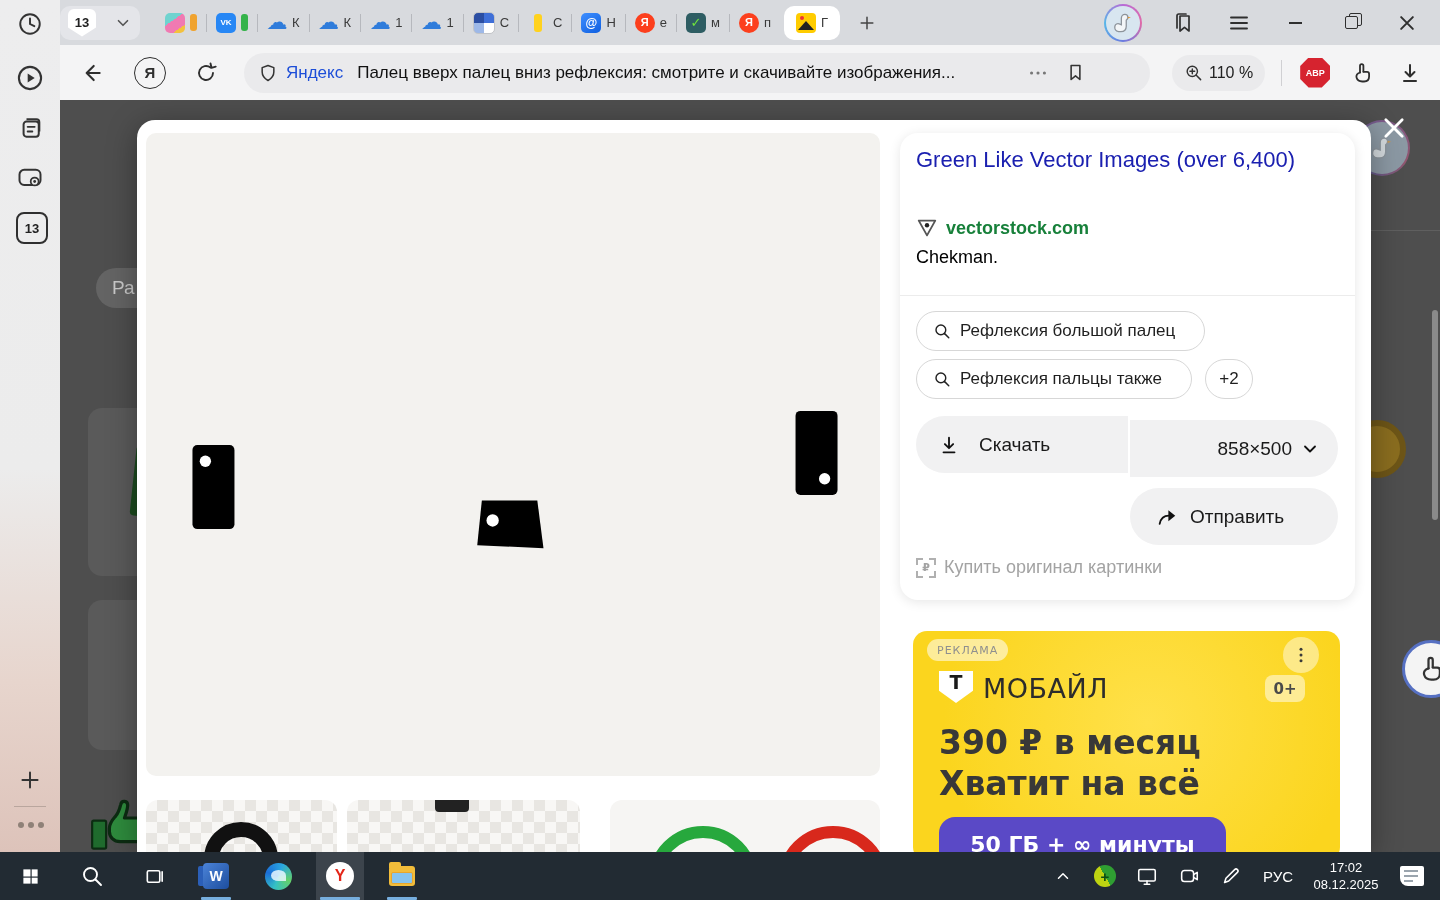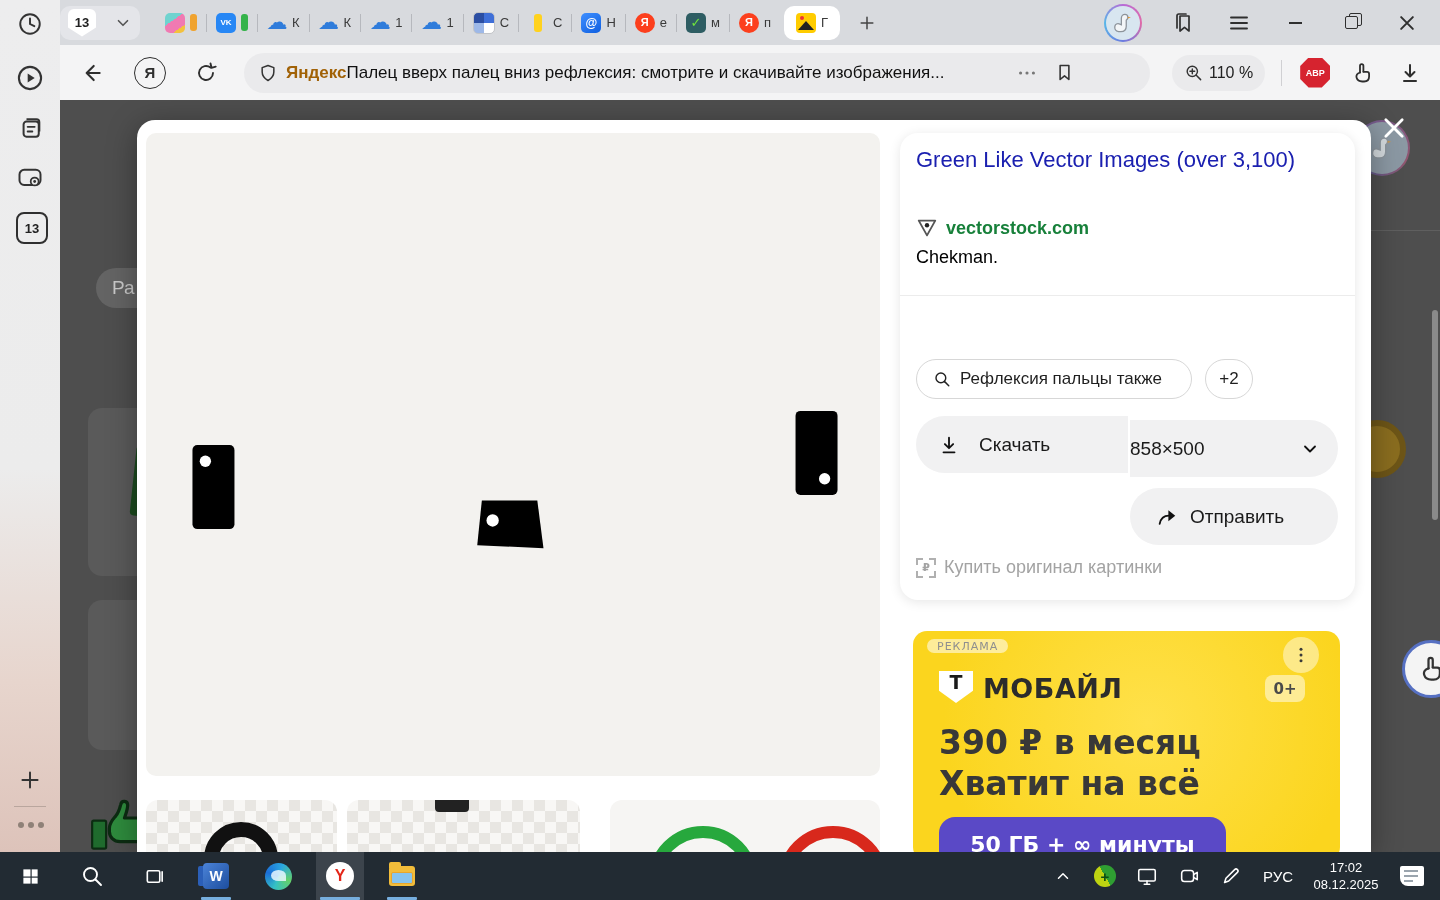--- a/index.html
+++ b/index.html
@@ -60,21 +60,21 @@
   .maxbox{width:11px;height:11px;border:1.6px solid #2f2f2f;border-radius:2px;position:relative;background:#d8dade}
   .maxbox::before{content:"";position:absolute;left:3px;top:-4px;width:11px;height:11px;border:1.6px solid #2f2f2f;border-radius:2px;z-index:-1}
 
   
   #toolbar{left:60px;top:45px;width:1380px;height:55px;background:#f4f4f5;z-index:6;display:flex;align-items:center}
   .tool-ic{display:flex;align-items:center;justify-content:center;color:#2e2e2e}
   .ya-start{width:30px;height:30px;border-radius:50%;border:1.8px solid #2e2e2e;display:flex;align-items:center;justify-content:center;
       font-size:15px;font-weight:bold;color:#2e2e2e}
   .addr{height:40px;background:#eaeaec;border-radius:20px;display:flex;align-items:center;
         padding:0 14px;box-sizing:border-box;flex:none;width:906px;margin-left:26px}
-  .addr .engine{font-size:17px;color:#a16207;margin:0 0 0 8px;font-weight:700}
+  .addr .engine{font-size:17px;color:#1d4ed8;margin:0 14px 0 8px;font-weight:400}
   .addr .query{font-size:17px;color:#111;white-space:nowrap;overflow:hidden;text-overflow:ellipsis;width:660px}
   .zoom-pill{height:36px;background:#eaeaec;border-radius:18px;display:flex;align-items:center;gap:6px;
         padding:0 12px;margin-left:22px;font-size:16px;color:#222}
   .tb-div{width:1px;height:26px;background:#d0d0d3;margin-left:16px}
   .abp{width:30px;height:30px;background:#d6232f;border-radius:6px;
        clip-path:polygon(28% 0,72% 0,100% 28%,100% 72%,72% 100%,28% 100%,0 72%,0 28%);
        display:flex;align-items:center;justify-content:center;color:#fff;font-size:9px;font-weight:bold;margin-left:18px}
   .ext-ic{margin-left:20px;color:#2e2e2e}
   .dl-ic{margin-left:24px;color:#2e2e2e}
 
@@ -119,43 +119,43 @@
   .srcrow .src{font-size:18px;font-weight:bold;color:#17803a}
   .author{left:16px;top:114px;font-size:18px;color:#000000}
   .carddiv{left:0;top:162px;width:455px;height:1px;background:#ececec}
   .chip{position:absolute;height:40px;border:1px solid #d7d7d7;border-radius:21px;display:flex;align-items:center;
         gap:9px;padding:0 16px;box-sizing:border-box;font-size:17px;color:#1f1f1f;background:#fff}
   .chip1{left:16px;top:178px;width:289px}
   .chip2{left:16px;top:226px;width:276px}
   .chipmore{left:305px;top:226px;width:48px;justify-content:center;padding:0}
   .pbtn{position:absolute;height:57px;background:#f1f1f2;display:flex;align-items:center;font-size:19px;color:#1a1a1a}
   .dl-left{left:16px;top:283px;width:212px;border-radius:29px 0 0 29px;padding-left:22px;gap:19px;box-sizing:border-box}
-  .dl-right{left:230px;top:287px;width:208px;border-radius:0 29px 29px 0;justify-content:space-between;padding-right:18px;gap:8px;box-sizing:border-box}
+  .dl-right{left:230px;top:287px;width:208px;border-radius:0 29px 29px 0;justify-content:flex-end;padding-right:18px;gap:8px;box-sizing:border-box}
   .sim{left:16px;top:355px;width:206px;border-radius:29px;padding-left:22px;gap:12px;box-sizing:border-box}
   .snd{left:230px;top:355px;width:208px;border-radius:29px;padding-left:26px;gap:12px;box-sizing:border-box}
   .buyrow{left:16px;top:424px;display:flex;align-items:center;gap:8px;color:#a3a3a3;font-size:18px}
   .cb{position:relative;width:20px;height:20px;display:flex;align-items:center;justify-content:center;
       font-size:11px;font-weight:bold;color:#a3a3a3;font-family:"DejaVu Sans",sans-serif}
   .cb i{position:absolute;width:5px;height:5px;border:2px solid #b0b0b0}
   .cb i:nth-of-type(1){left:0;top:0;border-right:0;border-bottom:0}
   .cb i:nth-of-type(2){right:0;top:0;border-left:0;border-bottom:0}
   .cb i:nth-of-type(3){left:0;bottom:0;border-right:0;border-top:0}
   .cb i:nth-of-type(4){right:0;bottom:0;border-left:0;border-top:0}
 
   
   #adcard{left:853px;top:531px;width:427px;height:230px;border-radius:14px;z-index:4;overflow:hidden;
           background:radial-gradient(circle at 55% 40%,#ffe14a,#fbd51e 75%);font-family:"DejaVu Sans","Liberation Sans",sans-serif}
-  .adbadge{left:14px;top:8px;height:14px;background:rgba(255,255,255,.55);border-radius:11px;
+  .adbadge{left:14px;top:8px;height:22px;background:rgba(255,255,255,.55);border-radius:11px;
            display:flex;align-items:center;padding:0 10px;font-size:11px;letter-spacing:1px;color:#8f8f8f}
   .adkebab{left:370px;top:6px;width:36px;height:36px;border-radius:50%;background:rgba(255,255,255,.45);
            display:flex;align-items:center;justify-content:center;color:#3a3a3a}
   .tshield{left:26px;top:40px;width:34px;height:32px;background:#fff;
            clip-path:polygon(0 0,100% 0,100% 62%,50% 100%,0 62%);
            display:flex;align-items:flex-start;justify-content:center;font-size:19px;font-weight:800;color:#1a1a1a}
-  .adbrand{left:70px;top:42px;font-size:27px;font-weight:700;color:#2c2c2c;letter-spacing:.5px}
+  .adbrand{left:70px;top:42px;font-size:27px;font-weight:400;color:#2c2c2c;letter-spacing:.5px}
   .adage{left:352px;top:44px;width:40px;height:27px;background:rgba(255,255,255,.5);border-radius:8px;
          display:flex;align-items:center;justify-content:center;font-size:15px;font-weight:bold;color:#4a4a4a}
   .adh1{left:26px;top:92px;font-size:33px;font-weight:800;color:#383838}
   .adh2{left:26px;top:133px;font-size:33px;font-weight:800;color:#383838}
   .adbtn{left:26px;top:186px;width:287px;height:54px;background:#5a49c6;border-radius:16px;
          display:flex;align-items:center;justify-content:center;color:#fff;font-size:22px;font-weight:800}
 
   
   #closex{left:1318px;top:12px;width:32px;height:32px;z-index:5;color:#fff;display:flex;align-items:center;justify-content:center}
   #goose-dim{left:1294px;top:20px;width:56px;height:56px;border-radius:50%;padding:2px;box-sizing:border-box;z-index:2;
@@ -560,30 +560,36 @@
           <span class="blob2"></span>
         </div>
       <div class="thumb t3" style="left:464px">
           <span class="ringG"></span>
           <span class="ringR"></span>
         </div>
     </div>
   </div>
 
   <div id="infocard" class="abs">
-    <div class="abs ttl">Green Like Vector Images (over 3,100)</div>
+    <div class="abs ttl">Green Like Vector Images (over 6,400)</div>
     <div class="abs srcrow">
       <svg class="ic" width="22" height="22" viewBox="0 0 24 24">
         <path d="M3 4h18l-9 16z" fill="none" stroke="#555" stroke-width="2" stroke-linejoin="round"></path>
           <circle cx="12" cy="9" r="2.4" fill="#222"></circle>
       </svg>
       <span class="src">vectorstock.com</span>
     </div>
     <div class="abs author">Chekman.</div>
     <div class="abs carddiv"></div>
+    <div class="chip chip1">
+      <svg class="ic" width="18" height="18" style="color:#222">
+          <use href="#i-search"></use>
+        </svg>
+      <span>Рефлексия большой палец</span>
+    </div>
     <div class="chip chip2">
       <svg class="ic" width="18" height="18" style="color:#222">
           <use href="#i-search"></use>
         </svg>
       <span>Рефлексия пальцы также</span>
     </div>
     <div class="chip chipmore">+2</div>
     <div class="pbtn dl-left">
       <svg class="ic" width="22" height="22" style="color:#111">
           <use href="#i-dl"></use>

